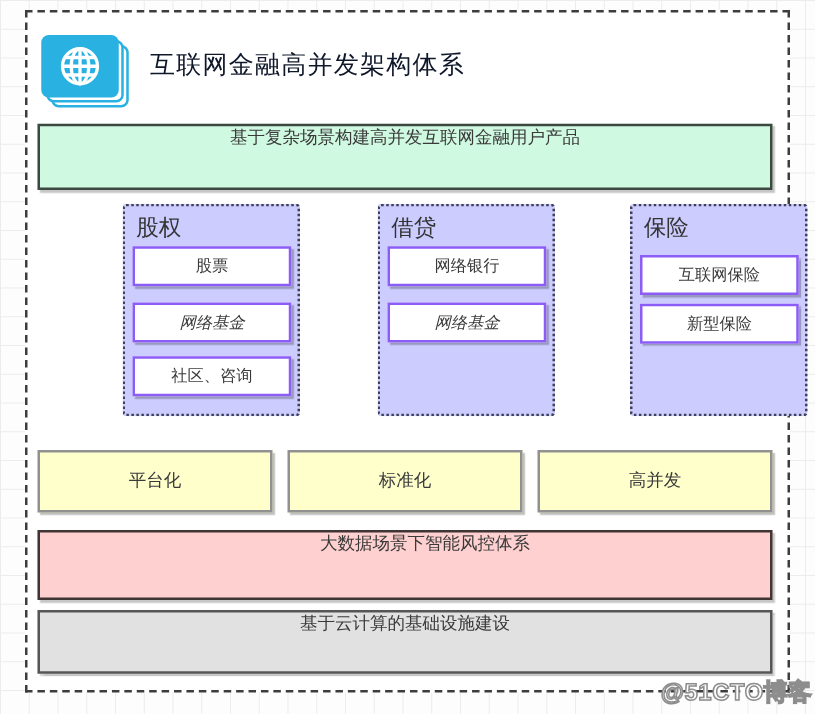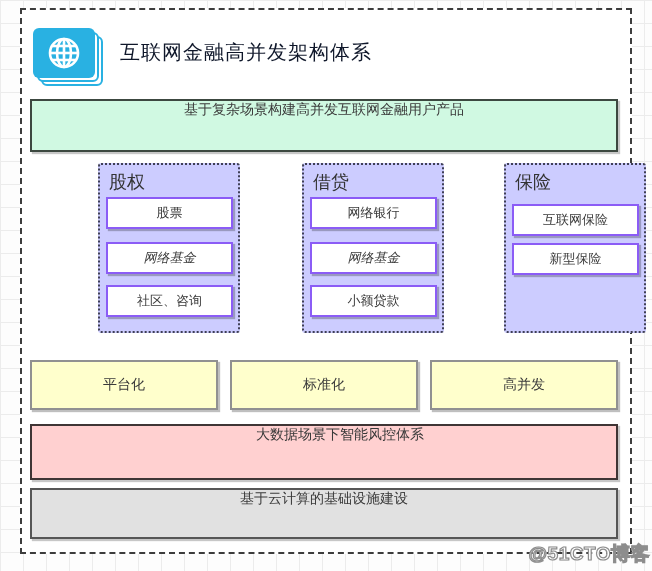--- a/index.html
+++ b/index.html
@@ -96,21 +96,20 @@
   <div class="col-label">股权</div>
   <div class="item r0">股票</div>
   <div class="item r1">网络基金</div>
   <div class="item r2">社区、咨询</div>
 </div>
 
 <div class="col c1">
   <div class="col-label">借贷</div>
   <div class="item r0">网络银行</div>
   <div class="item r1">网络基金</div>
-  <div class="item r2">小额贷款</div>
 </div>
 
 <div class="col c2">
   <div class="col-label">保险</div>
   <div class="item s0">互联网保险</div>
   <div class="item s1">新型保险</div>
 </div>
 
 <div class="ybox y0">
   <span>平台化</span>

